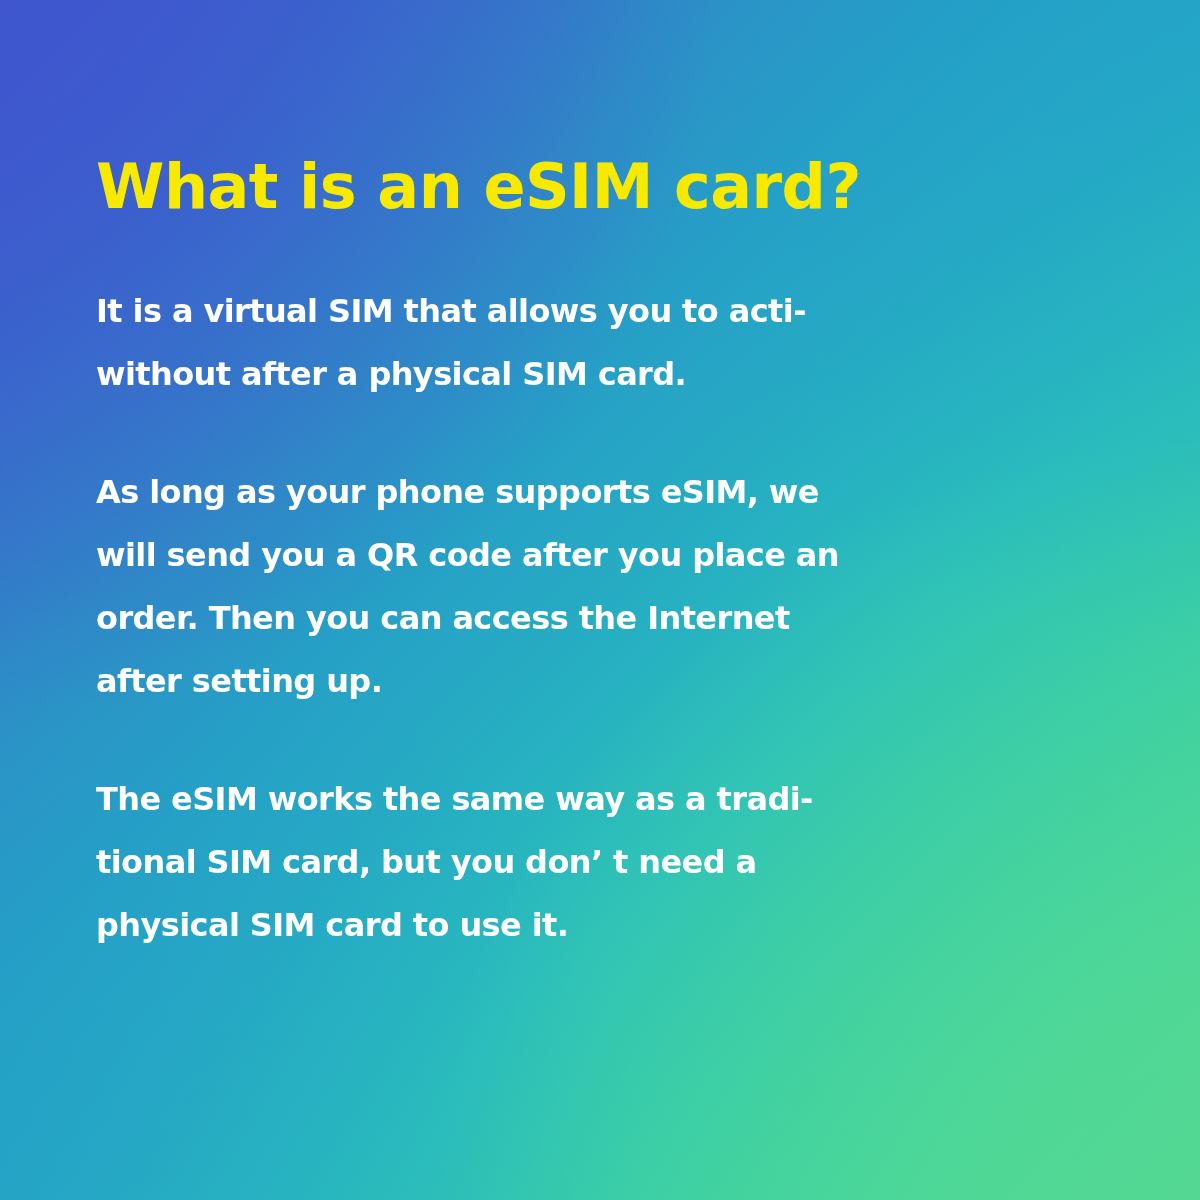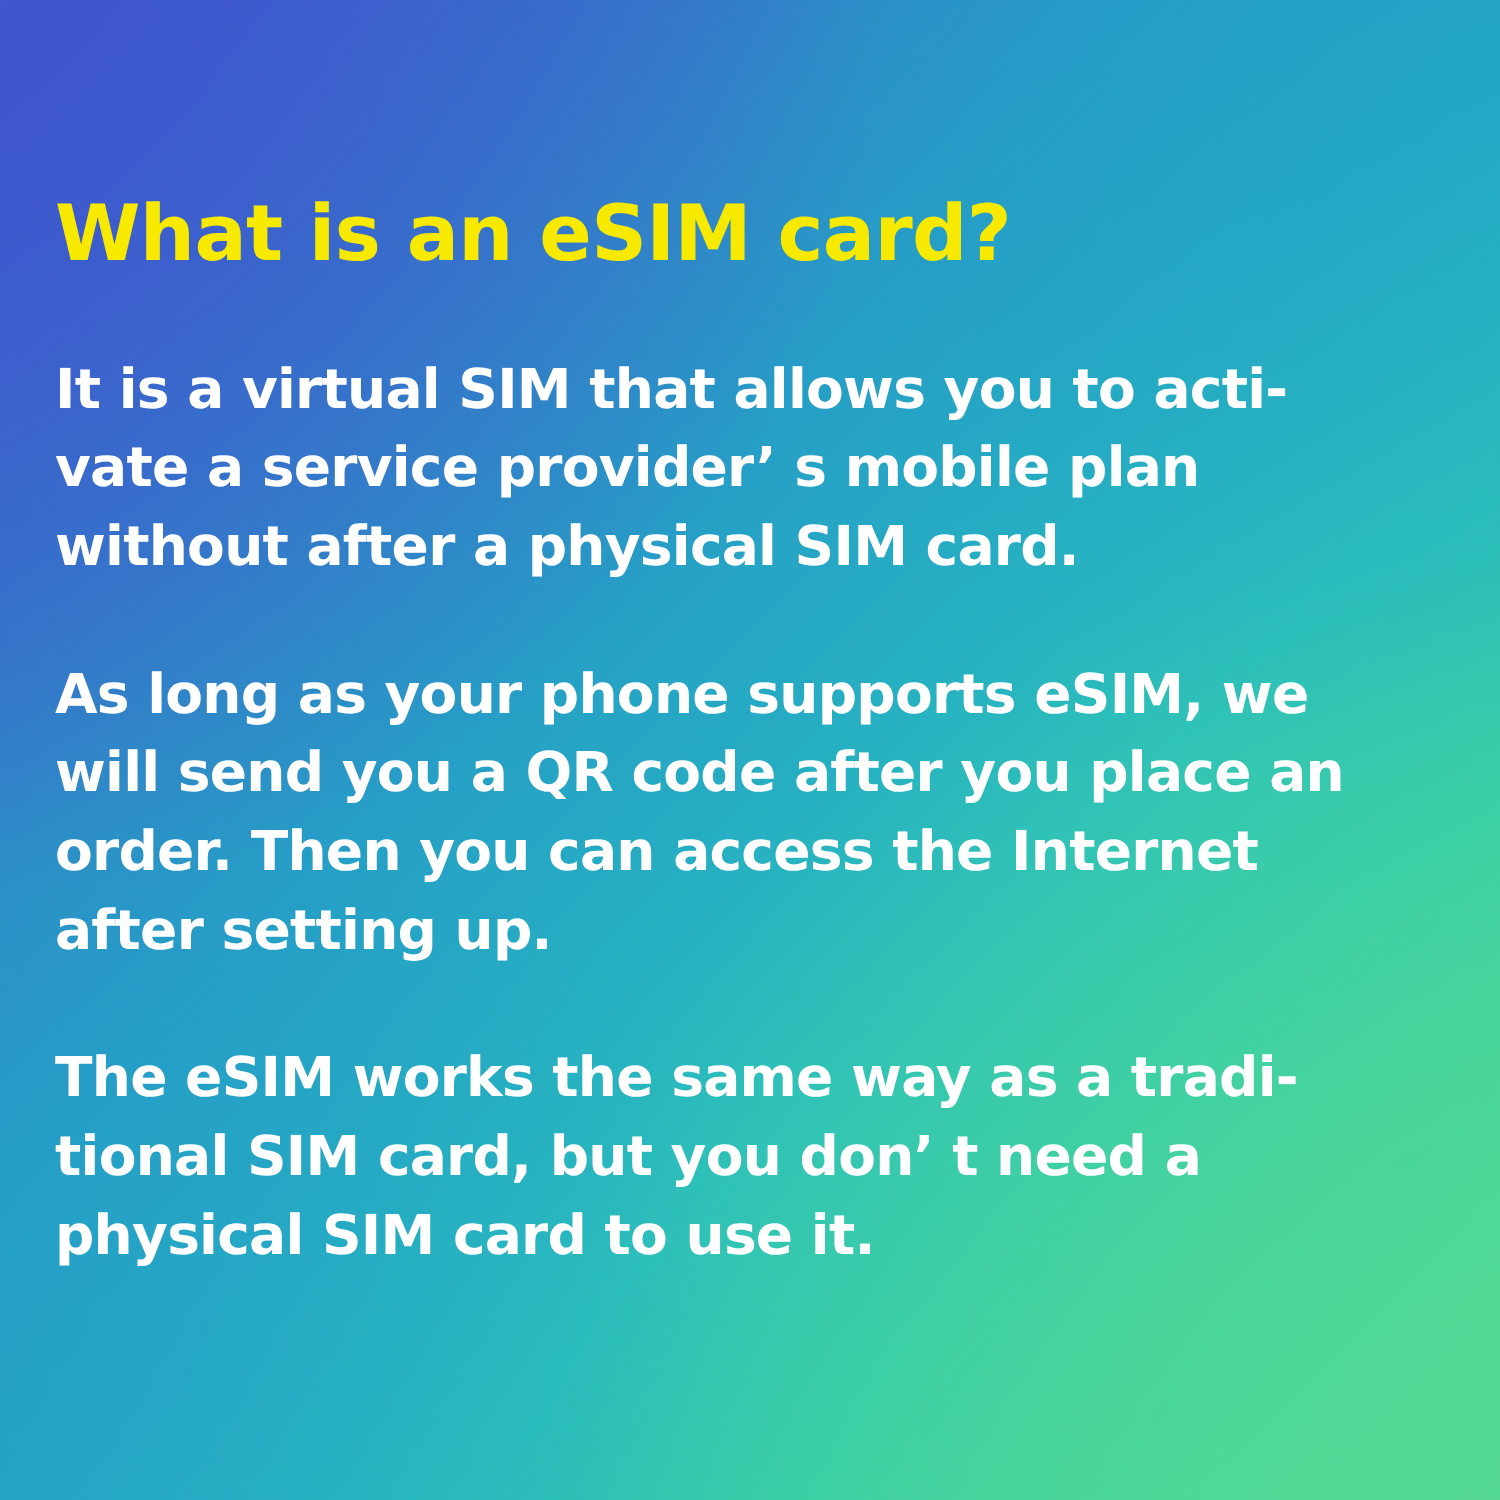--- a/index.html
+++ b/index.html
@@ -46,21 +46,21 @@
       radial-gradient(circle at 0% 0%, rgba(63,87,207,0.92) 0%, rgba(63,87,207,0.0) 42%),
       radial-gradient(circle at 100% 100%, rgba(83,215,149,0.90) 0%, rgba(83,215,149,0.0) 45%),
       radial-gradient(circle at 100% 0%, rgba(33,159,203,0.55) 0%, rgba(33,159,203,0.0) 38%),
       radial-gradient(circle at 0% 100%, rgba(35,156,201,0.50) 0%, rgba(35,156,201,0.0) 38%);
     pointer-events: none;
   }
 
   #content {
     position: relative;
     z-index: 2;
-    padding: 0 44px;
+    padding: 0 96px;
   }
 
   .headline {
     margin: 0;
     padding-top: 150px;
     color: #f7e900;
     font-family: "DejaVu Sans", "Liberation Sans", sans-serif;
     font-weight: bold;
     font-size: 62px;
     line-height: 74px;
@@ -70,21 +70,21 @@
 
   .body-block {
     margin-top: 56px;
   }
 
   .para {
     margin: 0 0 55px 0;
     color: #ffffff;
     font-family: "DejaVu Sans", "Liberation Sans", sans-serif;
     font-weight: bold;
-    font-size: 44px;
+    font-size: 32px;
     line-height: 63px;
     letter-spacing: -0.6px;
     max-width: 960px;
   }
 
   .para:last-child {
     margin-bottom: 0;
   }
 
   .para .ln {
@@ -98,21 +98,20 @@
 <div id="card">
 
   <div id="content">
 
     <h1 class="headline">What is an eSIM card?</h1>
 
     <div class="body-block">
 
       <p class="para">
         <span class="ln">It is a virtual SIM that allows you to acti-</span>
-        <span class="ln">vate a service provider’ s mobile plan</span>
         <span class="ln">without after a physical SIM card.</span>
       </p>
 
       <p class="para">
         <span class="ln">As long as your phone supports eSIM, we</span>
         <span class="ln">will send you a QR code after you place an</span>
         <span class="ln">order. Then you can access the Internet</span>
         <span class="ln">after setting up.</span>
       </p>
 

